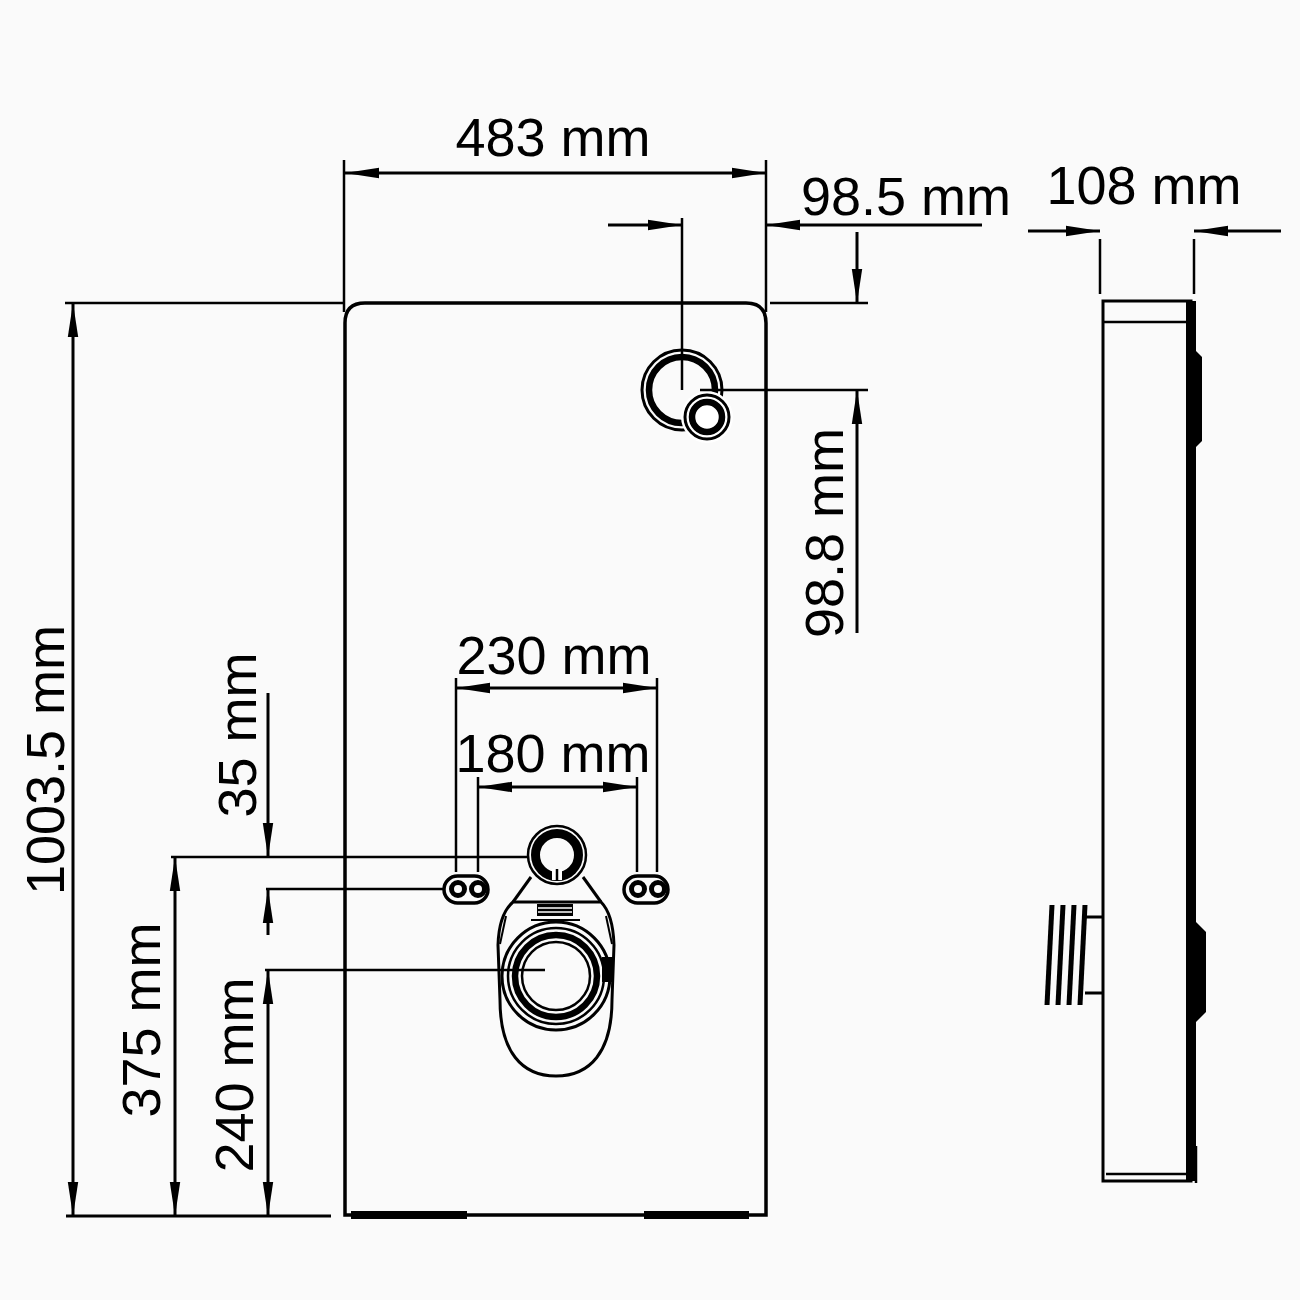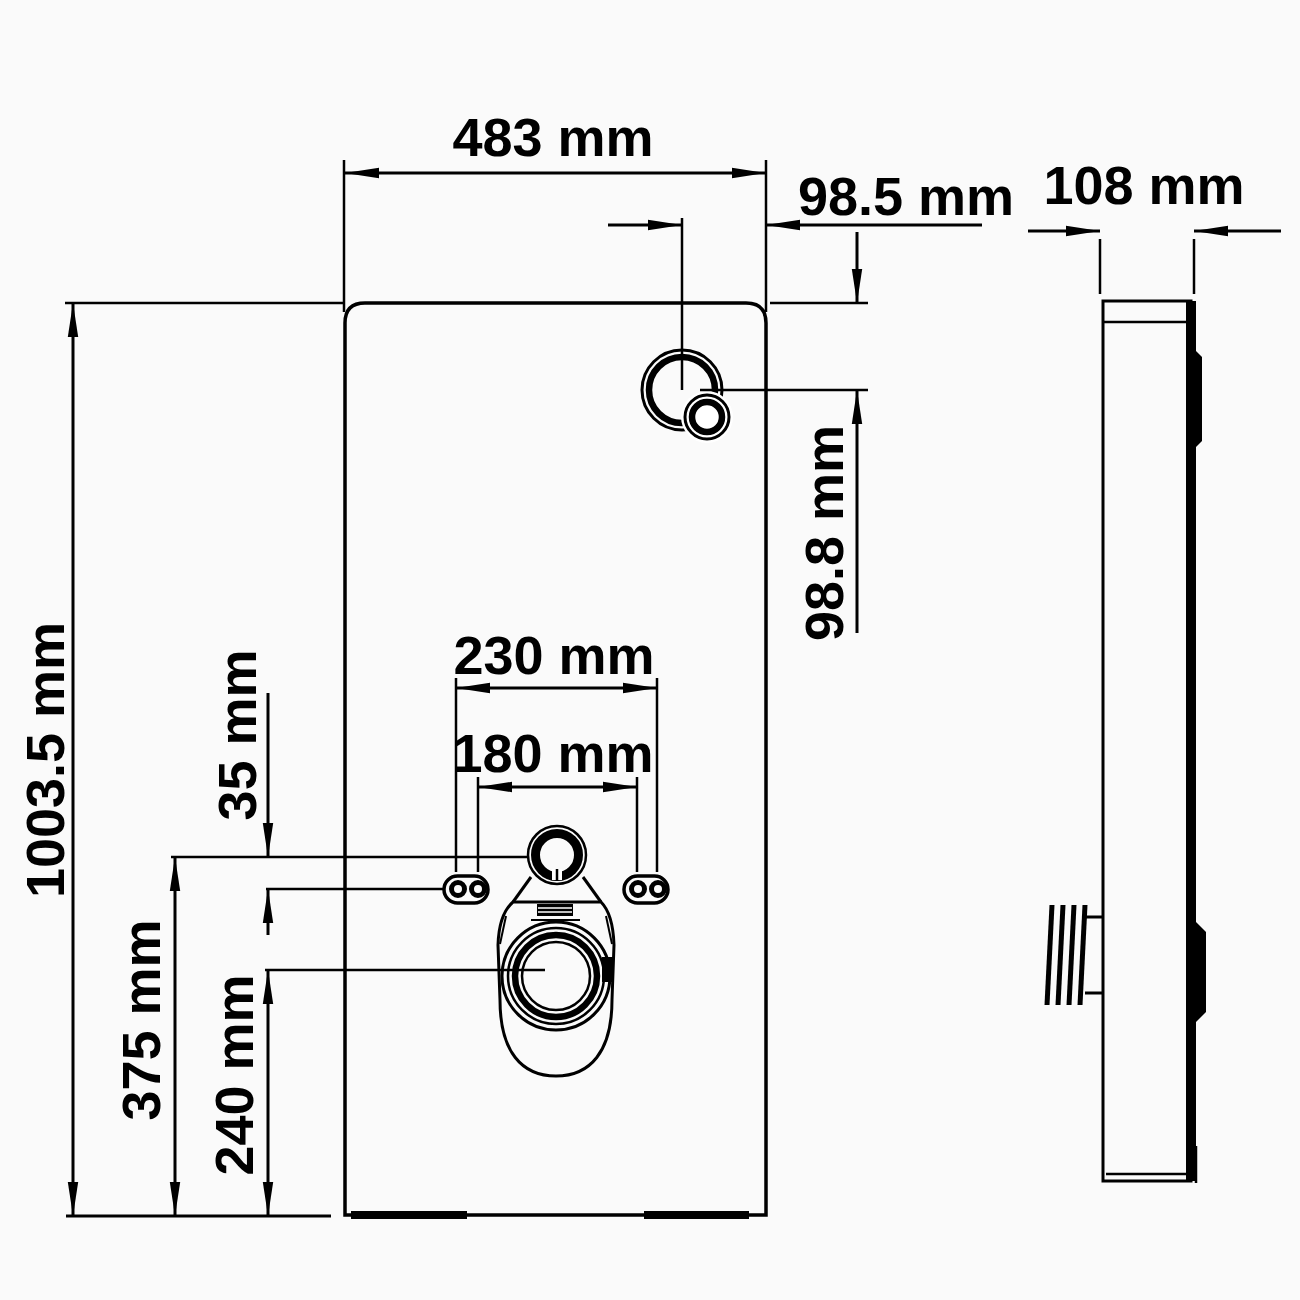--- a/index.html
+++ b/index.html
@@ -1,16 +1,16 @@
 <!DOCTYPE html>
 <html><head>
 <meta charset="utf-8">
 <style>
   html,body{margin:0;padding:0;background:#f7f7f7;}
-  .stage{width:1300px;height:1300px;position:relative;background:#fafafa;font-weight:bold;}
+  .stage{width:1300px;height:1300px;position:relative;background:#fafafa;}
   svg{display:block;}
   text.dim{
     font-family:"Liberation Sans", sans-serif;
     font-size:54px;
     fill:#000000;
   }
   .ln{stroke:#000000;fill:none;}
 </style>
 </head>
 <body>

